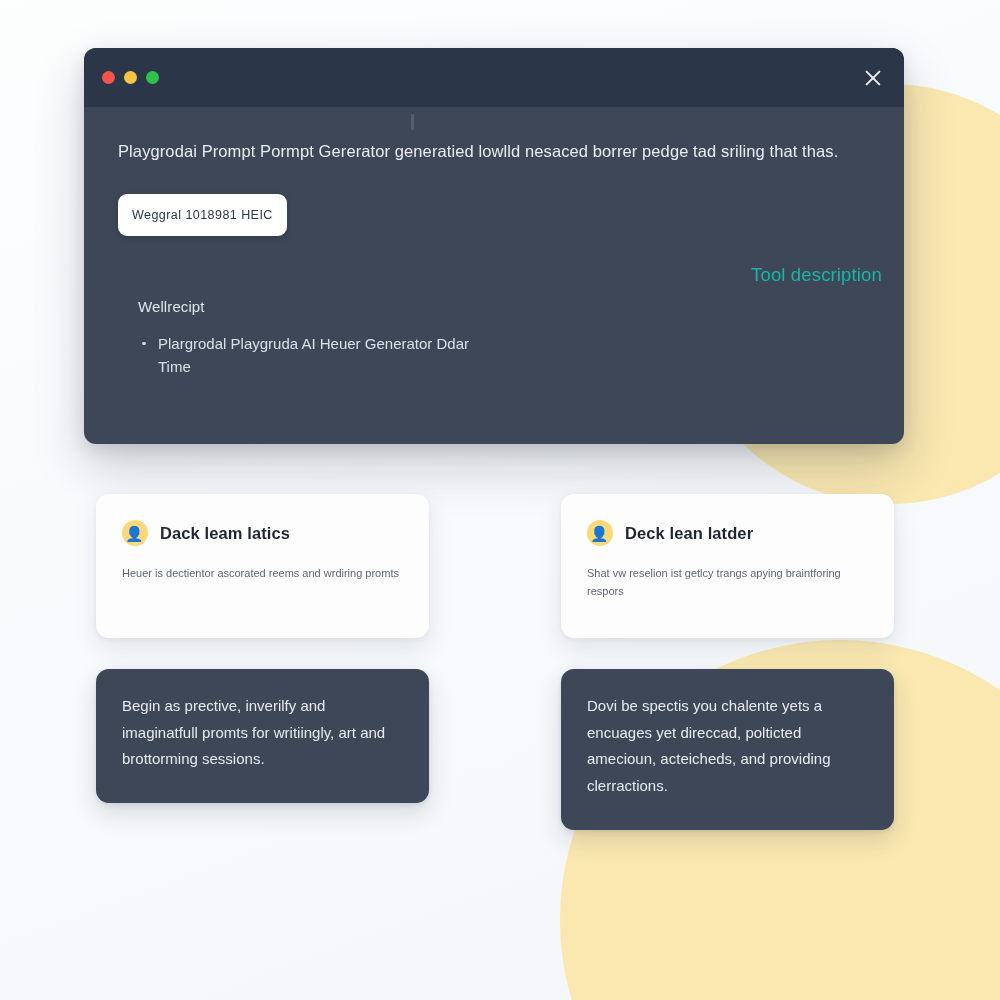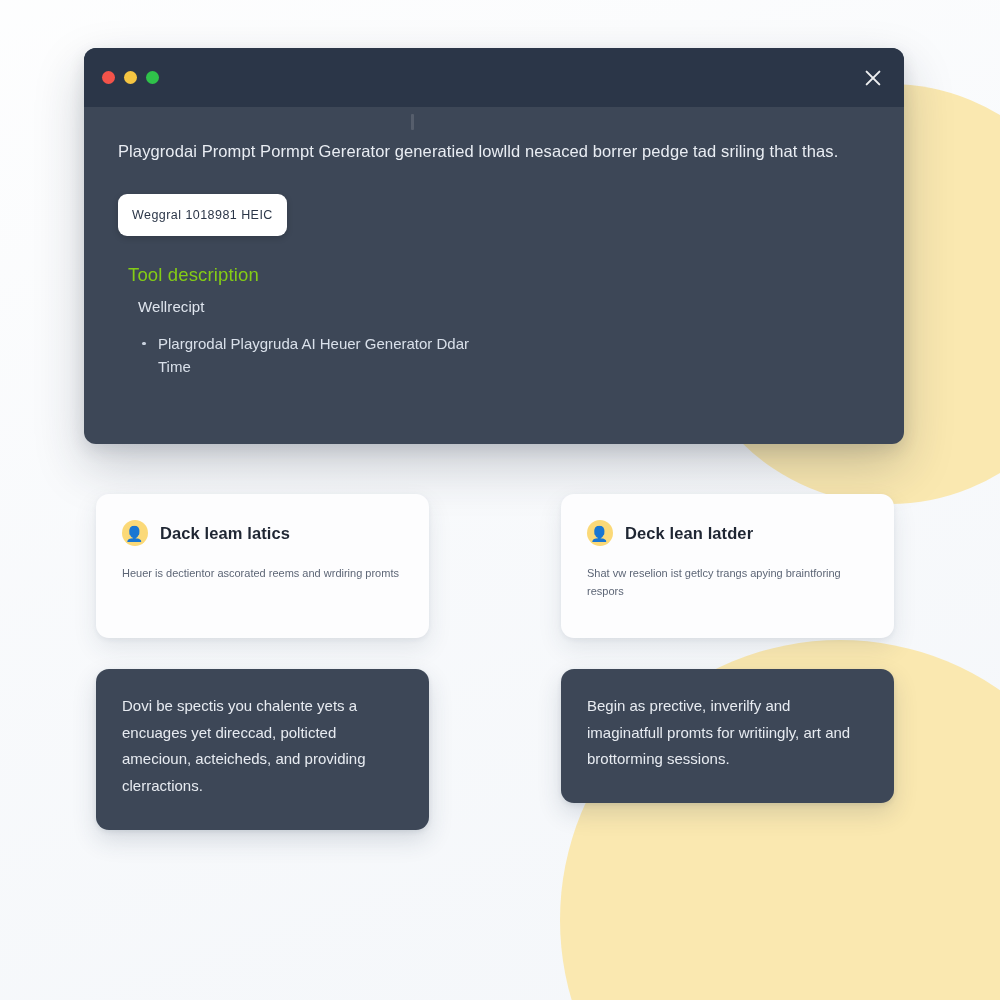--- a/index.html
+++ b/index.html
@@ -154,24 +154,25 @@
     font-size: 12.5px;
     letter-spacing: .45px;
     border-radius: 9px;
     box-shadow: 0 2px 6px rgba(0,0,0,.18);
     cursor: pointer;
   }
 
   .section-title {
     margin-top: 28px;
     margin-left: 22px;
-    color: #84cc16;
+    color: #14b8a6;
     font-size: 18.5px;
     font-weight: 400;
     letter-spacing: .15px;
+    text-align: right;
   }
 
   .sub-label {
     margin-top: 12px;
     margin-left: 32px;
     color: #dfe5ee;
     font-size: 15px;
     letter-spacing: .1px;
   }
 
@@ -325,21 +326,21 @@
             <span class="avatar">👤</span>
             <span class="card-title">Deck lean latder</span>
           </div>
           <p class="card-body">Shat vw reselion ist getlcy trangs apying braintforing respors</p>
         </div>
       </div>
     </div>
 
     <div class="row dark-row">
       <div class="col">
+        <div class="quote-card">Begin as prective, inverilfy and imaginatfull promts for writiingly, art and brottorming sessions.</div>
+      </div>
+      <div class="col">
         <div class="quote-card right">Dovi be spectis you chalente yets a encuages yet direccad, polticted amecioun, acteicheds, and providing clerractions.</div>
-      </div>
-      <div class="col">
-        <div class="quote-card">Begin as prective, inverilfy and imaginatfull promts for writiingly, art and brottorming sessions.</div>
       </div>
     </div>
 
   </div>
 </div>
 
 </body></html>

